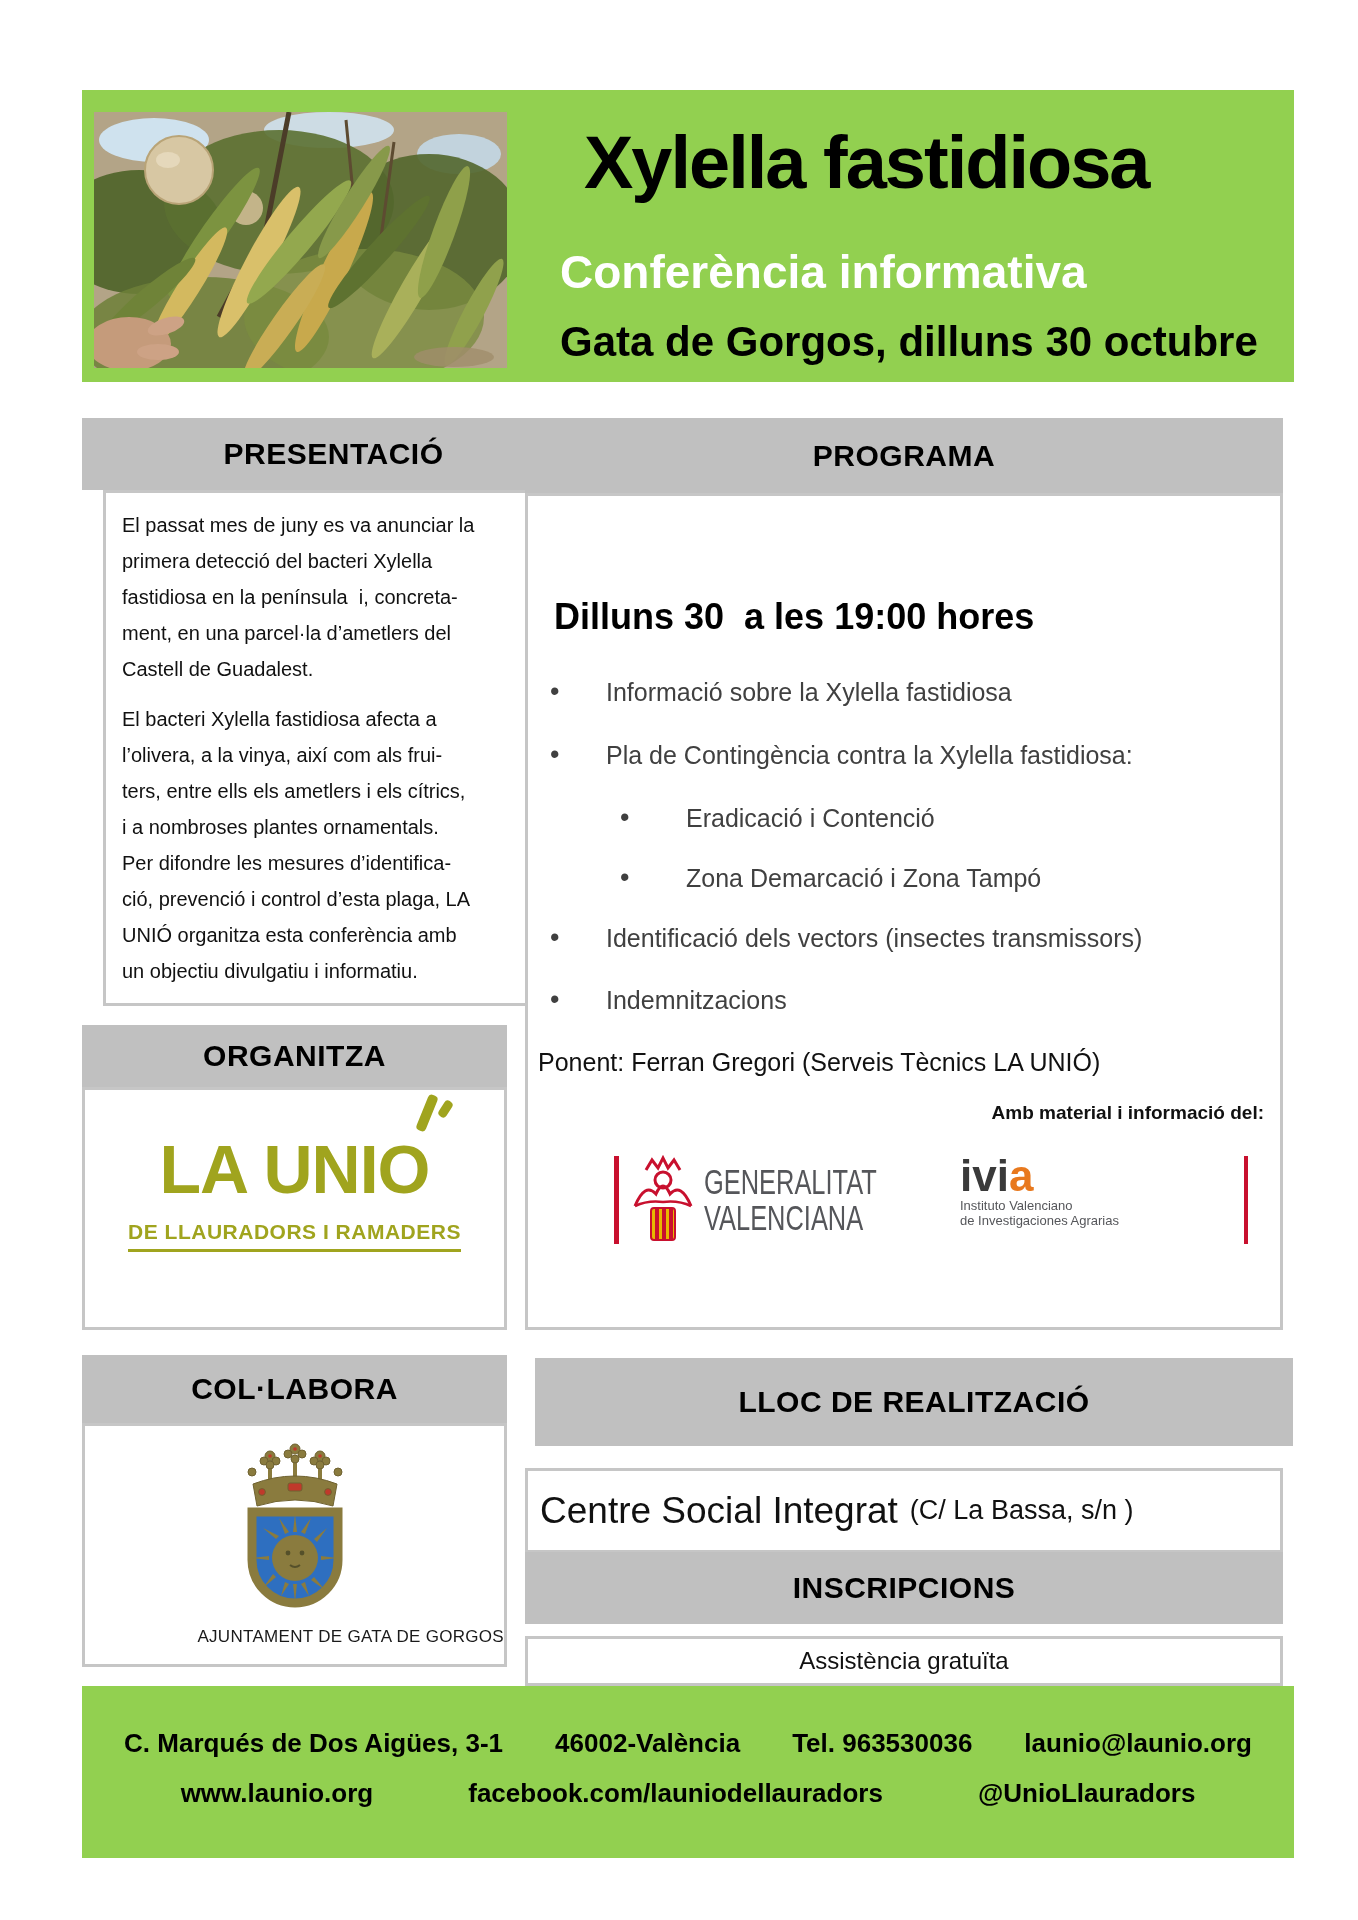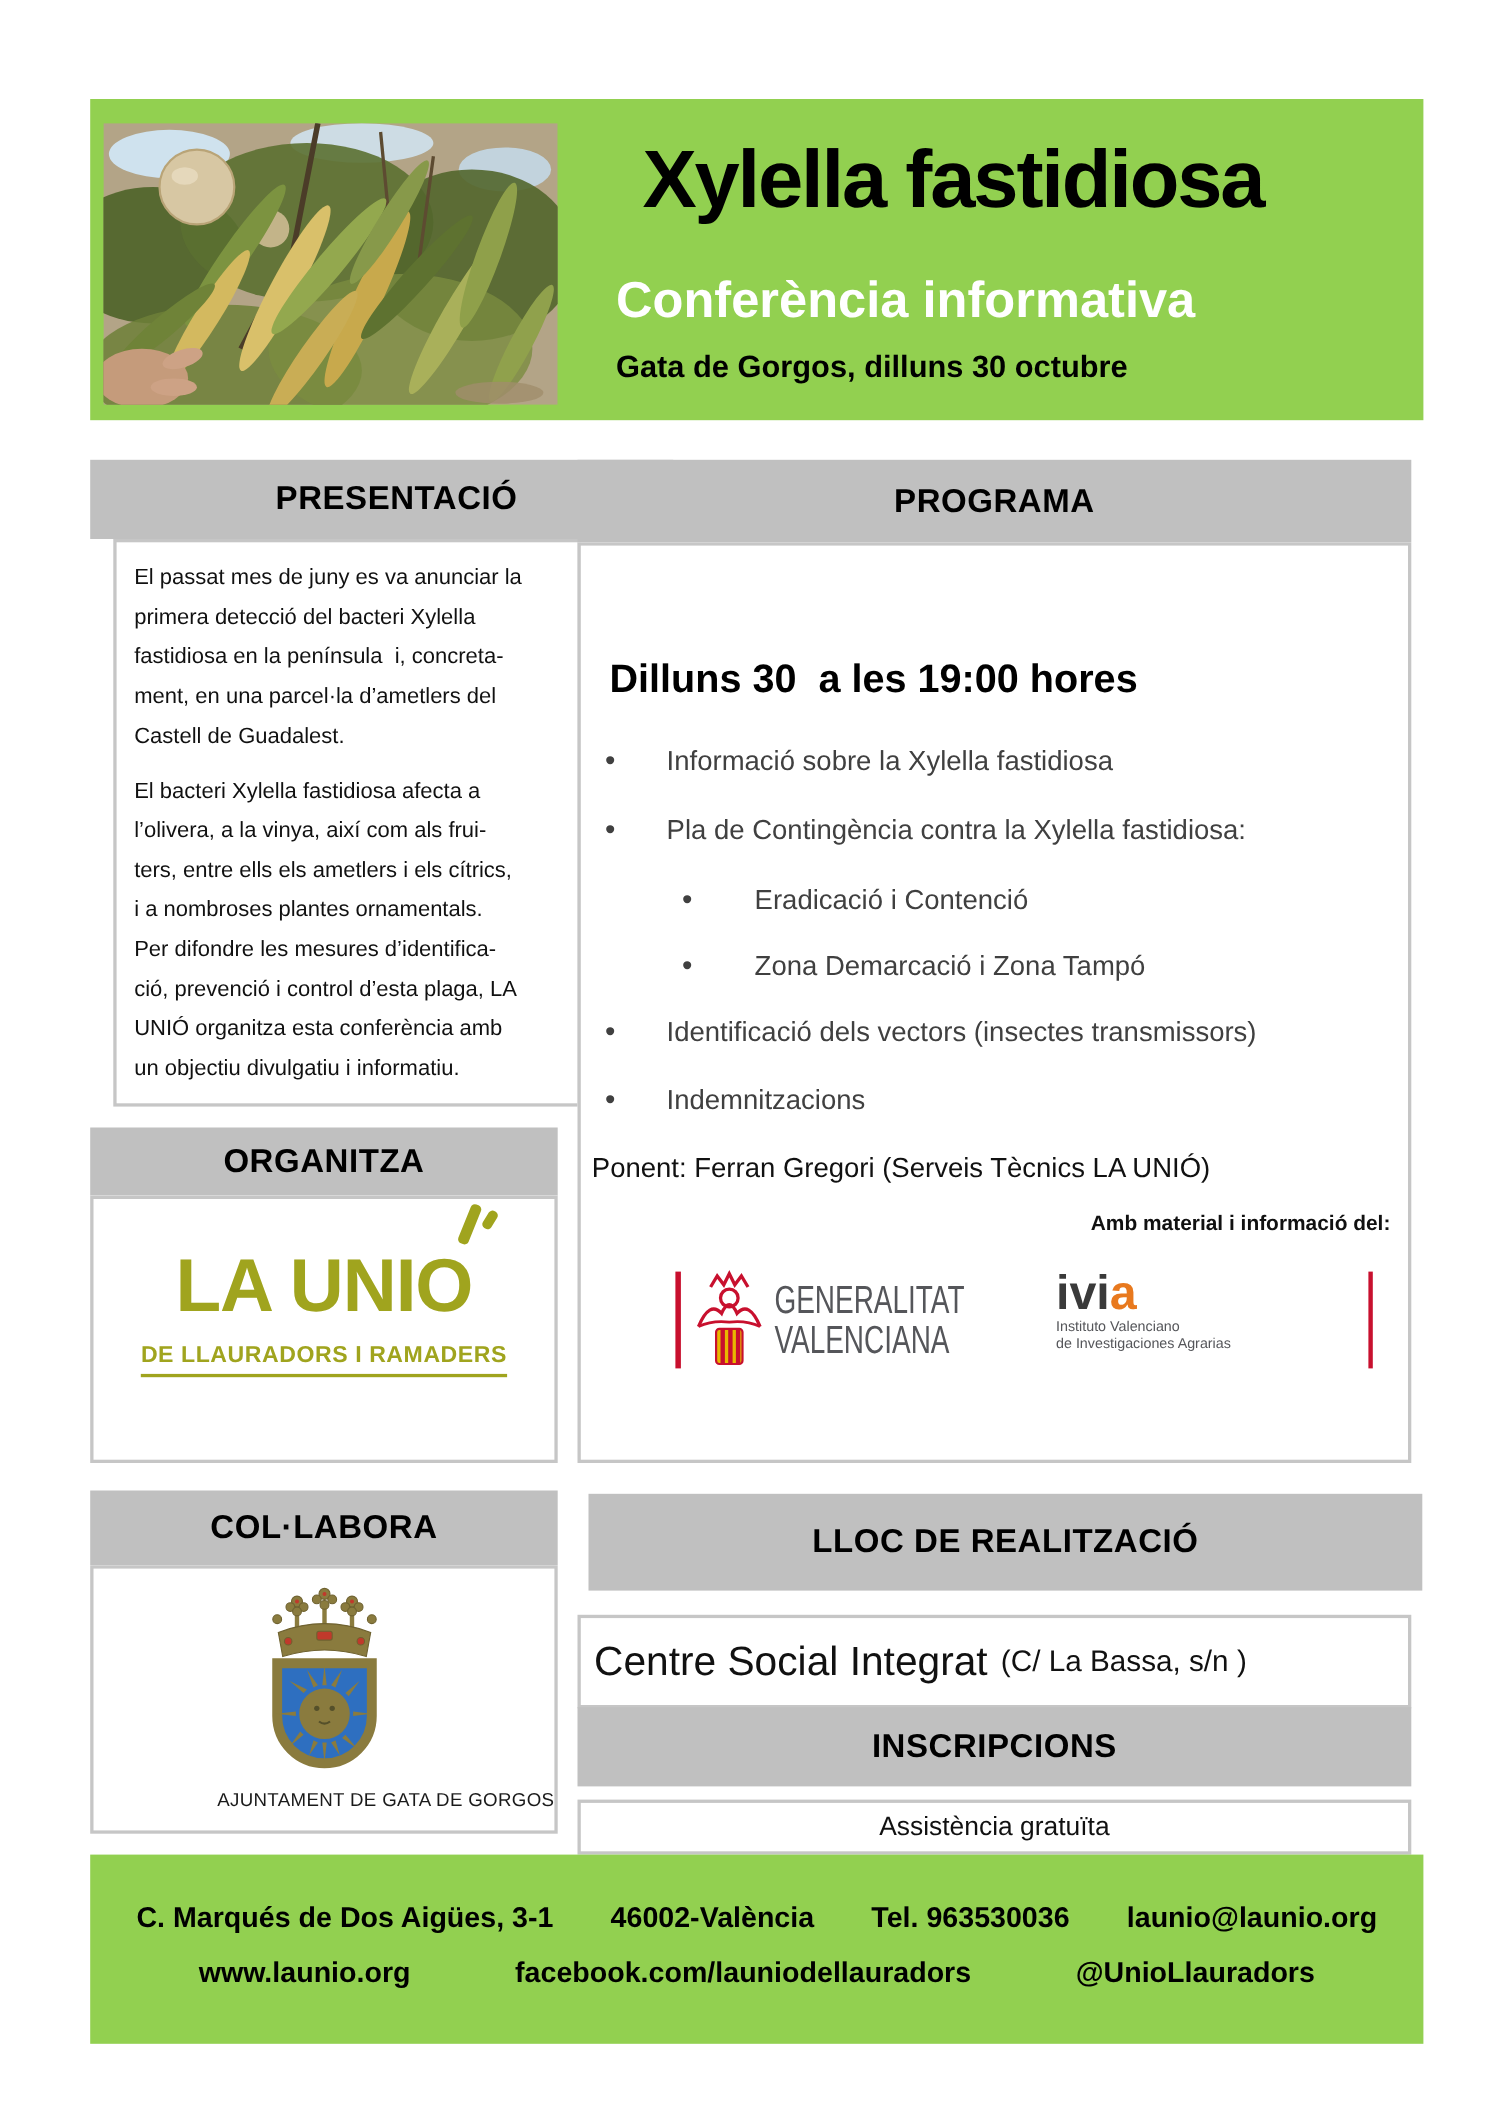--- a/index.html
+++ b/index.html
@@ -7,31 +7,31 @@
     position:relative; width:1358px; height:1920px; background:#ffffff;
     font-family:"Liberation Sans", sans-serif; color:#000; overflow:hidden;
   }
   .abs { position:absolute; }
 
   
   #green-band { left:82px; top:90px; width:1212px; height:292px; background:#92d050; }
   #photo { position:absolute; left:12px; top:22px; width:413px; height:256px; display:block; }
   #title { position:absolute; left:478px; top:30px; font-size:74px; font-weight:bold; letter-spacing:-2px; color:#000; white-space:pre;margin-left:24px; }
   #subtitle { position:absolute; left:478px; top:155px; font-size:46px; font-weight:bold; color:#ffffff; white-space:pre; }
-  #loc-date { position:absolute; left:478px; top:228px; font-size:28px; font-weight:bold; color:#000; white-space:pre; }
+  #loc-date { position:absolute; left:478px; top:228px; font-size:42px; font-weight:bold; color:#000; white-space:pre; }
 
   
   .sec-head {
     background:#c0c0c0; display:flex; align-items:center; justify-content:center;
     font-weight:bold; font-size:30px; letter-spacing:0.5px; color:#000;
   }
   .wbox { background:#fff; border:3px solid #c6c6c6; box-sizing:border-box; }
 
   
-  #pres-head { left:82px; top:418px; width:503px; height:72px;padding-left:27px; }
+  #pres-head { left:82px; top:418px; width:503px; height:72px; }
   #pres-box  { left:82px; top:490px; width:425px; height:516px; padding:14px 24px 0 16px;margin-left:21px; }
   .pline { font-size:20px; line-height:36px; white-space:pre; color:#111; }
   #pres-p2 { margin-top:14px; }
 
   #org-head { left:82px; top:1025px; width:425px; height:62px; }
   #org-box  { left:82px; top:1087px; width:425px; height:243px; text-align:center; }
   .launio-main { margin-top:40px; font-size:68px; font-weight:bold; color:#a0a41e; letter-spacing:-1px; }
   .launio-o { position:relative; display:inline-block; }
   .launio-o .st1, .launio-o .st2 { position:absolute; background:#a0a41e; border-radius:4px; }
   .launio-o .st1 { width:10px; height:38px; top:-36px; right:-2px; transform:rotate(22deg); }

